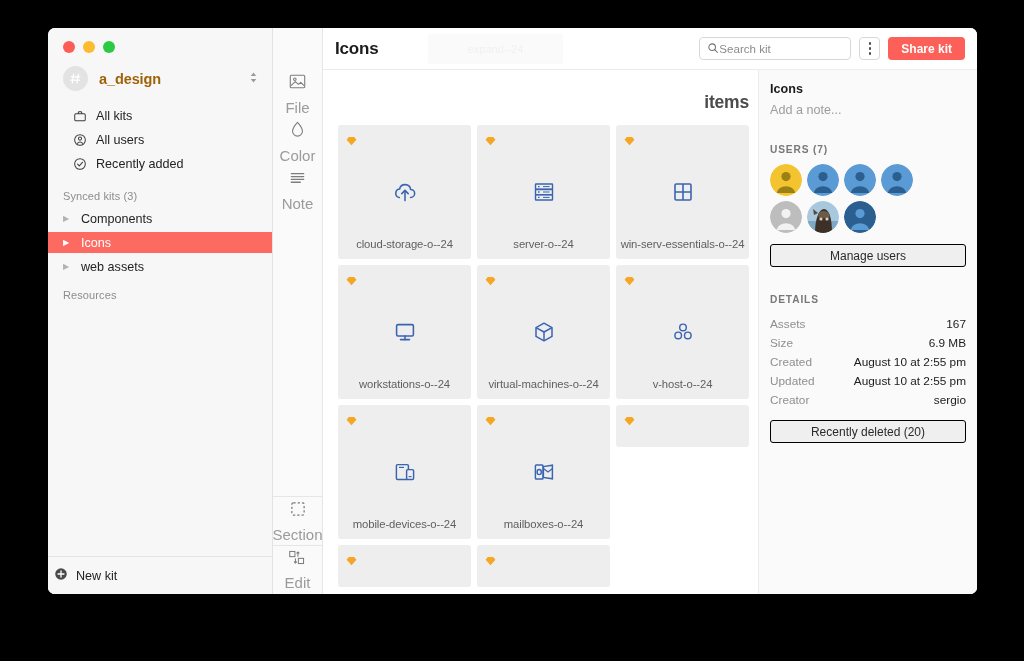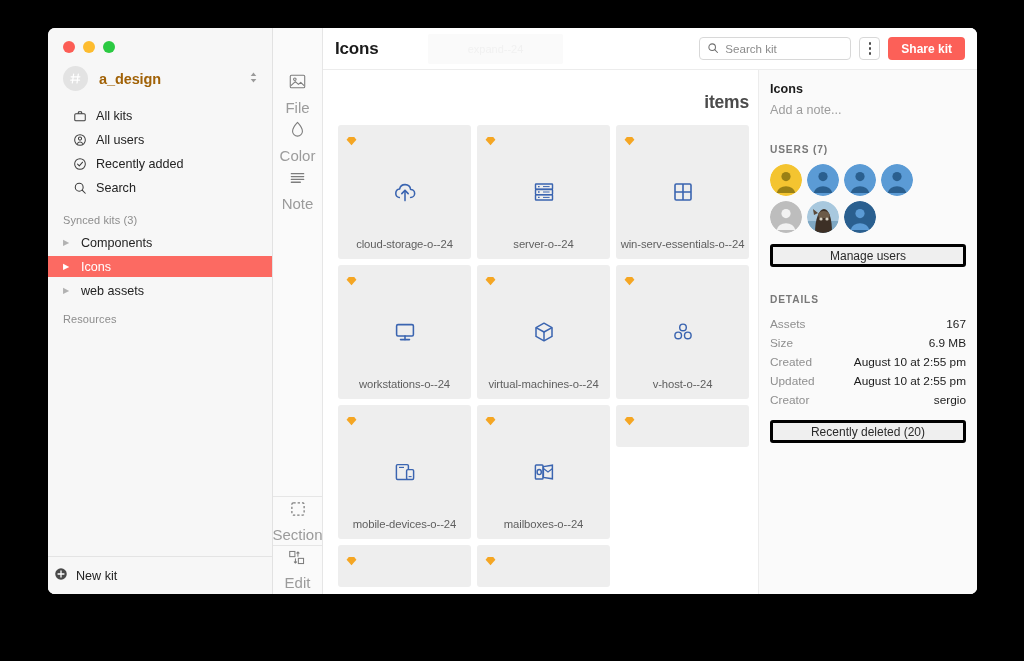--- a/index.html
+++ b/index.html
@@ -158,21 +158,21 @@
   }
   .topbar-right {
     margin-left: auto;
     display: flex; align-items: center; gap: 8px;
   }
   .searchbox {
     width: 152px; height: 23px;
     border: 1px solid #d8d8d8;
     border-radius: 4px;
     background: #fff;
-    display: flex; align-items: center; gap: 6px;
+    display: flex; align-items: center; 
     padding: 0 7px;
   }
   .searchbox .ph { font-size: 11.6px; color: #8b8b8b; }
   .kebab {
     width: 21px; height: 23px;
     border: 1px solid #d8d8d8; border-radius: 4px;
     background: #fff;
     display: flex; align-items: center; justify-content: center;
     flex-direction: column; gap: 2.5px;
   }
@@ -248,21 +248,21 @@
   .insp-label {
     font-size: 10.2px; font-weight: bold; color: #787878;
     letter-spacing: 0.85px;
     margin-top: 27px; margin-bottom: 9px;
   }
   .avatars { display: flex; flex-wrap: wrap; gap: 5px; max-width: 178px;}
   .av { width: 32px; height: 32px; border-radius: 50%; overflow: hidden; flex: none; }
   .wide-btn {
     width: 100%; height: 23px;
     background: #efefef;
-    border: 3px solid #000000;
+    border: 1px solid #000000;
     border-radius: 3px;
     font-size: 12px; color: #2a2a2a;
     display: flex; align-items: center; justify-content: center;
     margin-top: 11px;
     cursor: default;
     font-family: "Liberation Sans", sans-serif;
   }
   .det-row {
     display: flex; justify-content: space-between;
     font-size: 11.8px;
@@ -325,29 +325,20 @@
         <span>All users</span>
       </div>
       <div class="nav-item">
         <span class="ico">
           <svg width="14" height="14" viewBox="0 0 16 16" fill="none" stroke="#3c3c3c" stroke-width="1.15">
               <circle cx="8" cy="8" r="6.1"></circle>
               <path d="M5.2 8.1 L7.2 10.2 L11 5.9" stroke-linecap="round" stroke-linejoin="round"></path>
             </svg>
         </span>
         <span>Recently added</span>
-      </div>
-      <div class="nav-item">
-        <span class="ico">
-          <svg width="14" height="14" viewBox="0 0 16 16" fill="none" stroke="#3c3c3c" stroke-width="1.2" stroke-linecap="round">
-              <circle cx="7.1" cy="7.1" r="4.5"></circle>
-              <path d="M10.5 10.5 L14 14"></path>
-            </svg>
-        </span>
-        <span>Search</span>
       </div>
     </div>
 
     <div class="section-head">Synced kits (3)</div>
 
     <div>
       <div class="kit-item">
         <span class="tri">▶</span>
         <span>Components</span>
       </div>

